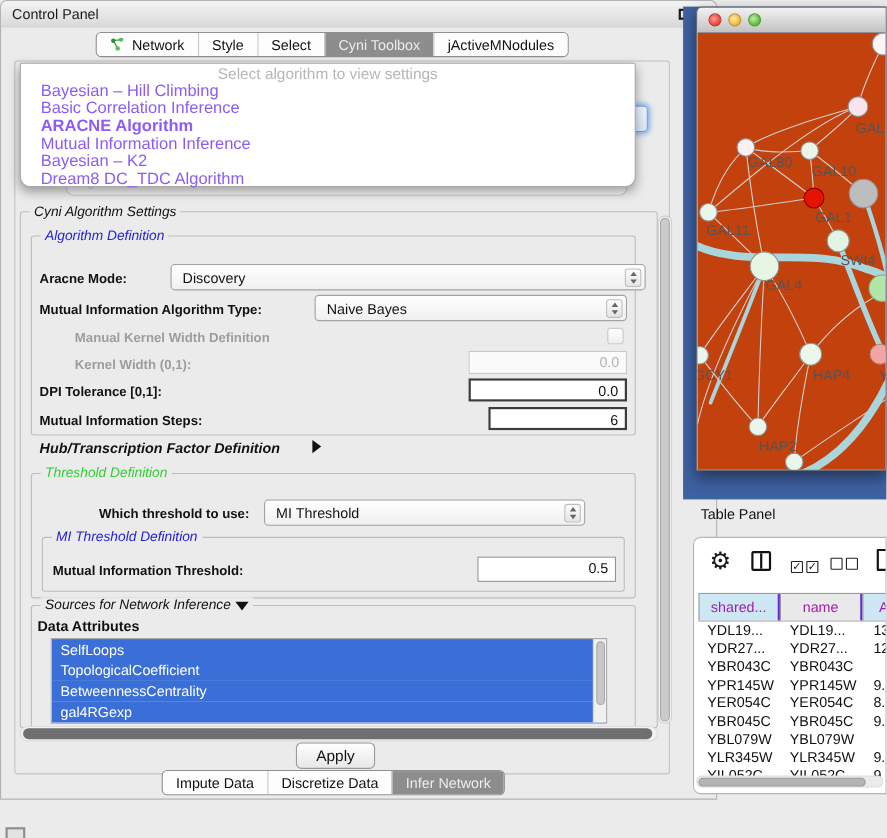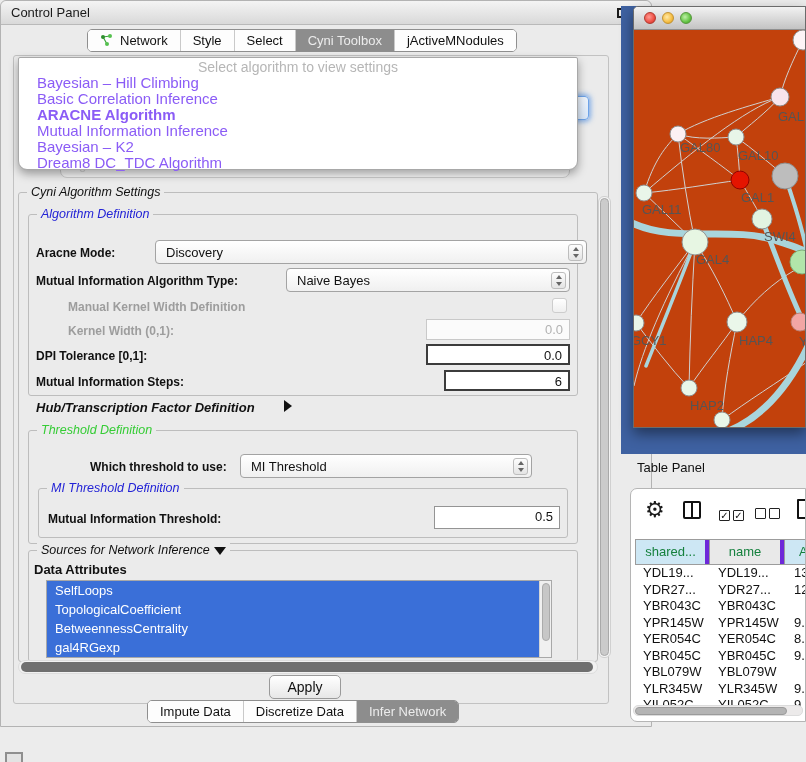--- a/index.html
+++ b/index.html
@@ -114,21 +114,21 @@
   .tb-toolbar { position:absolute; left:0; top:0; width:100%; height:48px; }
   .gear { position:absolute; left:14px; top:8px; font-size:22px; color:#1a1a1a; }
   .cols-icon { position:absolute; left:52px; top:12px; width:18px; height:18px; border:2px solid #111; border-radius:2px; }
   .cols-icon:before { content:""; position:absolute; left:6px; top:0; width:2px; height:14px; background:#111; }
   .cb { display:inline-block; width:11px; height:11px; border:1.5px solid #222; border-radius:1px;
     font-size:10px; line-height:9px; color:#111; text-align:center; margin-right:3px; background:#fff;}
   .cb-pair { position:absolute; top:16px; }
   .doc-icon { position:absolute; left:166px; top:10px; width:16px; height:20px; border:2px solid #111; background:#fff; border-radius:1px;}
   .tb-header { position:absolute; left:4px; top:50px; display:flex; height:26px;
     border-top:1px solid #9c9c9c; border-bottom:1px solid #9c9c9c; }
-  .th { font-size:13px; color:#15803d; text-align:center; line-height:24px; border-right:5px solid #6d28d9; border-left:1px solid #9c9c9c; margin-right:-1px; overflow:hidden; white-space:nowrap;}
+  .th { font-size:13px; color:#a21caf; text-align:center; line-height:24px; border-right:3px solid #6d28d9; border-left:1px solid #9c9c9c; margin-right:-1px; overflow:hidden; white-space:nowrap;}
   .th.blue { background:#cde7f4; } .th.gray { background:#e9e9e9; }
   .tb-rows { position:absolute; left:4px; top:76px; width:200px; }
   .tr { display:flex; height:16.5px; }
   .td { font-size:13px; color:#111; padding-left:8px; white-space:nowrap; overflow:hidden; }
   .tb-hscroll { position:absolute; left:2px; top:216px; width:170px; height:11px; background:#eceaea; border-radius:5px; border:1px solid #dcdcdc;}
   .tb-hthumb { position:absolute; left:1px; top:0.5px; width:152px; height:8px; background:#b4b4b4; border:1px solid #9b9b9b; border-radius:4px; }
 
   svg text { font-family:"Liberation Sans", sans-serif; }
 </style>
 </head>

